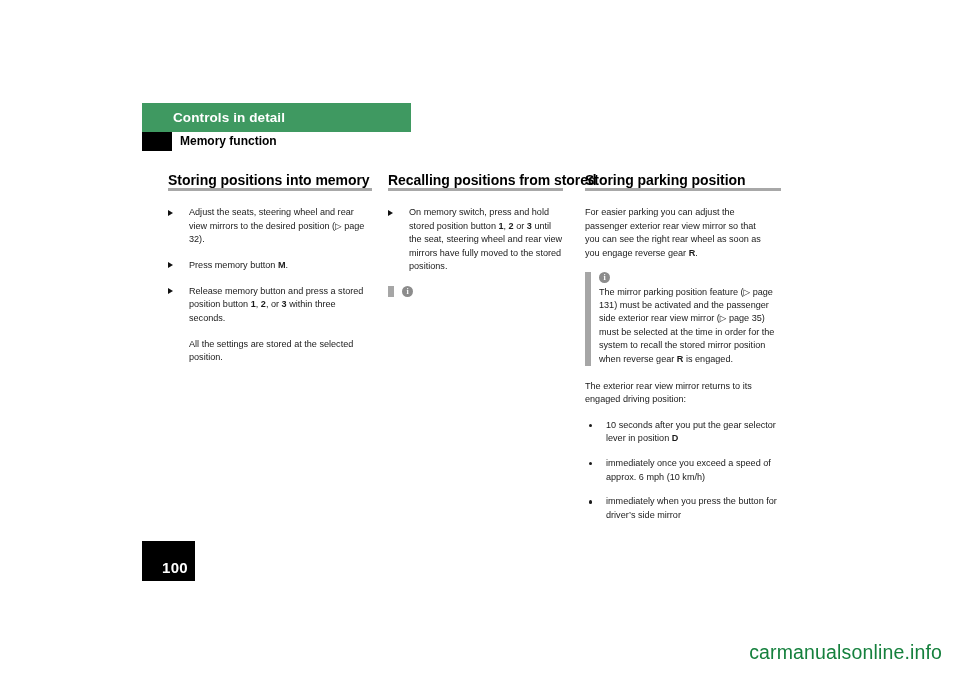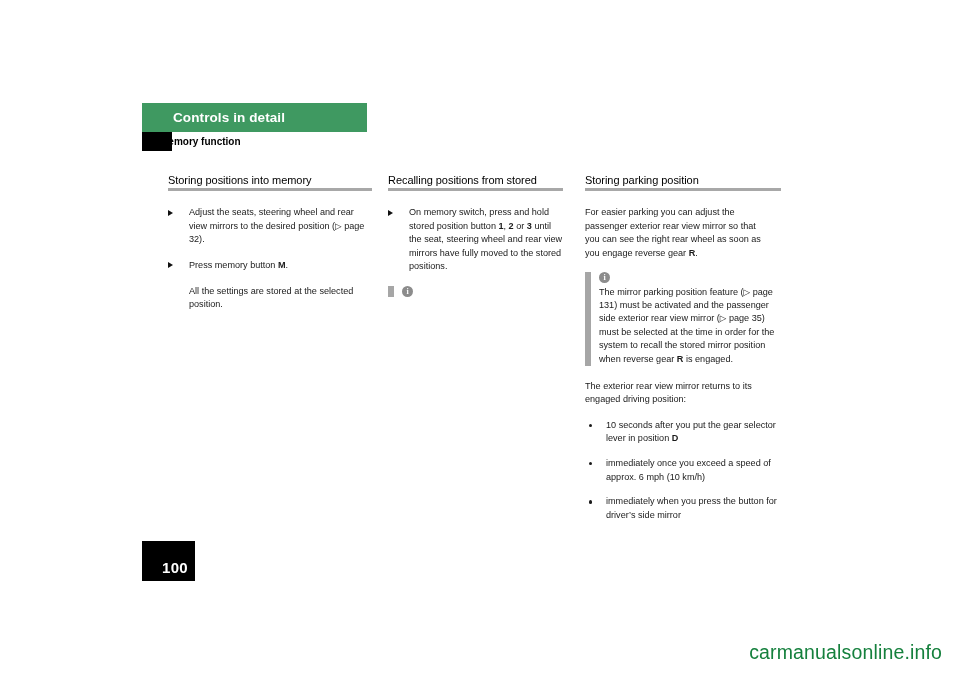--- a/index.html
+++ b/index.html
@@ -12,63 +12,63 @@
     position: relative;
     font-family: "Liberation Sans", sans-serif;
     color: #1a1a1a;
     overflow: hidden;
   }
 
   
   #chapter-band {
     position: absolute;
     left: 142px; top: 103px;
-    width: 225px; height: 29px;
+    width: 269px; height: 29px;
     background: #3f9961;
     text-align: center;
   }
   #chapter-title {
     position: absolute;
     left: 31px; top: 7px;
     font-size: 13.5px;
     font-weight: bold;
     color: #ffffff;
     letter-spacing: 0.1px;
     white-space: nowrap;
   }
   #section-marker {
     position: absolute;
     left: 142px; top: 132px;
     width: 30px; height: 19px;
     background: #000000;
   }
   #section-title {
     position: absolute;
-    left: 160px; top: 132px;
-    font-size: 10px;
+    left: 180px; top: 132px;
+    font-size: 12px;
     font-weight: bold;
     color: #000000;
     line-height: 19px;
     white-space: nowrap;
   }
 
   
   .column {
     position: absolute;
     top: 174px;
     font-size: 9.1px;
     line-height: 13.4px;
   }
   #col-1 { left: 168px; width: 204px; }
   #col-2 { left: 388px; width: 175px; }
   #col-3 { left: 585px; width: 196px; }
 
   .col-heading {
-    font-size: 11px;
-    font-weight: normal;
+    font-size: 14px;
+    font-weight: bold;
     color: #000000;
     margin: 0 0 1px 0;
     letter-spacing: -0.05px;
     white-space: nowrap;
   }
   .col-rule {
     height: 3px;
     background: #a8a8a8;
     margin-bottom: 15px;
   }
@@ -173,20 +173,21 @@
 </div>
 <div id="section-marker"></div>
 <div id="section-title">Memory function</div>
 
 <div class="column" id="col-1">
   <div class="col-heading">Storing positions into memory</div>
   <div class="col-rule"></div>
   <div class="col-body">
       <div class="step"><span class="step-bullet"></span><span>Adjust the seats, steering wheel and rear view mirrors to the desired position (<span class="pgref">▷</span> page 32).</span></div>
       <div class="step"><span class="step-bullet"></span><span>Press memory button <b>M</b>.</span></div>
+      <div class="step"><span class="step-bullet"></span><span>Release memory button and press a stored position button <b>1</b>, <b>2</b>, or <b>3</b> within three seconds.</span></div>
       <div class="plain-para">All the settings are stored at the selected position.</div>
     </div>
 </div>
 
 <div class="column" id="col-2">
   <div class="col-heading">Recalling positions from stored</div>
   <div class="col-rule"></div>
   <div class="col-body">
       <div class="step"><span class="step-bullet"></span><span>On memory switch, press and hold stored position button <b>1</b>, <b>2</b> or <b>3</b> until the seat, steering wheel and rear view mirrors have fully moved to the stored positions.</span></div>
       <div class="note">

